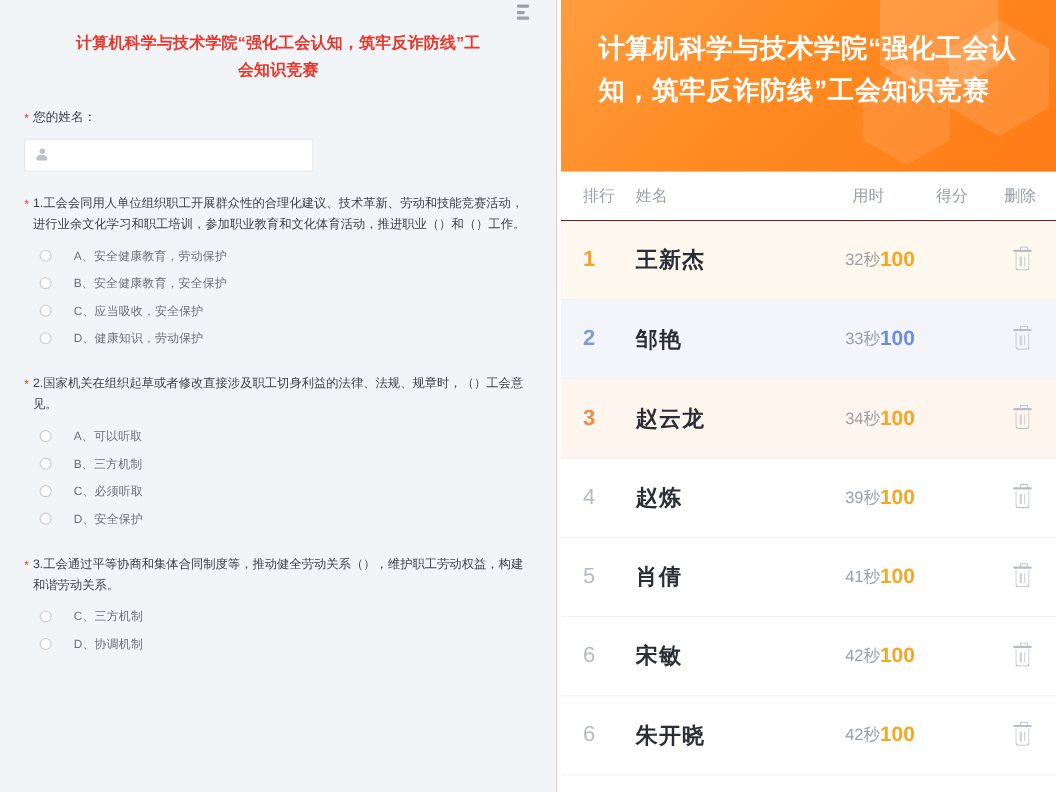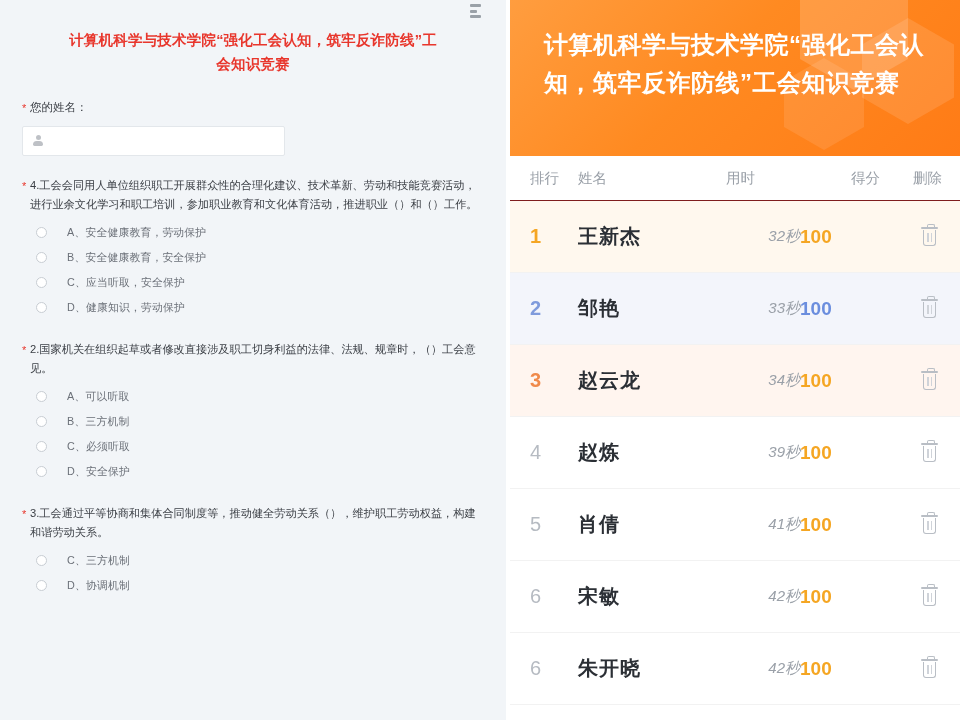--- a/index.html
+++ b/index.html
@@ -199,21 +199,21 @@
     display: flex;
     align-items: center;
     height: 44px;
     padding: 0 18px 0 20px;
     color: #9aa0a8;
     font-size: 14.5px;
     border-bottom: 1px solid #7f1d1d;
   }
   .c-rank  { width: 48px; }
   .c-name  { flex: 1; }
-  .c-time  { width: 78px; }
+  .c-time  { width: 78px; text-align: right; }
   .c-score { width: 76px; text-align: right; }
   .c-del   { width: 62px; text-align: right; }
 
   .rank-row {
     display: flex;
     align-items: center;
     height: 72px;
     padding: 0 18px 0 20px;
     border-bottom: 1px solid #f2f2f2;
     box-sizing: border-box;
@@ -237,21 +237,20 @@
     font-size: 20px;
     font-weight: bold;
     color: #2b2f35;
     letter-spacing: 1px;
   }
   .tm {
     width: 78px;
     text-align: right;
     font-size: 15px;
     color: #9aa0a8;
-    font-style: italic;
   }
   .sc {
     width: 76px;
     text-align: left;
     font-size: 19px;
     font-weight: bold;
     color: #f5a623;
   }
   .sc.blue { color: #6b8ede; }
   .del {
@@ -319,34 +318,34 @@
             <span class="head"></span>
               <span class="body"></span>
           </span>
           <span class="input-value"></span>
         </div>
       </div>
 
       <div class="question">
         <div class="q-text">
           <span class="req-star">*</span>
-          <span>4.工会会同用人单位组织职工开展群众性的合理化建议、技术革新、劳动和技能竞赛活动，进行业余文化学习和职工培训，参加职业教育和文化体育活动，推进职业（）和（）工作。</span>
+          <span>1.工会会同用人单位组织职工开展群众性的合理化建议、技术革新、劳动和技能竞赛活动，进行业余文化学习和职工培训，参加职业教育和文化体育活动，推进职业（）和（）工作。</span>
         </div>
         <div class="options">
           <div class="option">
             <span class="radio"></span>
             <span class="opt-text">A、安全健康教育，劳动保护</span>
           </div>
           <div class="option">
             <span class="radio"></span>
             <span class="opt-text">B、安全健康教育，安全保护</span>
           </div>
           <div class="option">
             <span class="radio"></span>
-            <span class="opt-text">C、应当听取，安全保护</span>
+            <span class="opt-text">C、应当吸收，安全保护</span>
           </div>
           <div class="option">
             <span class="radio"></span>
             <span class="opt-text">D、健康知识，劳动保护</span>
           </div>
         </div>
       </div>
 
       <div class="question">
         <div class="q-text">

